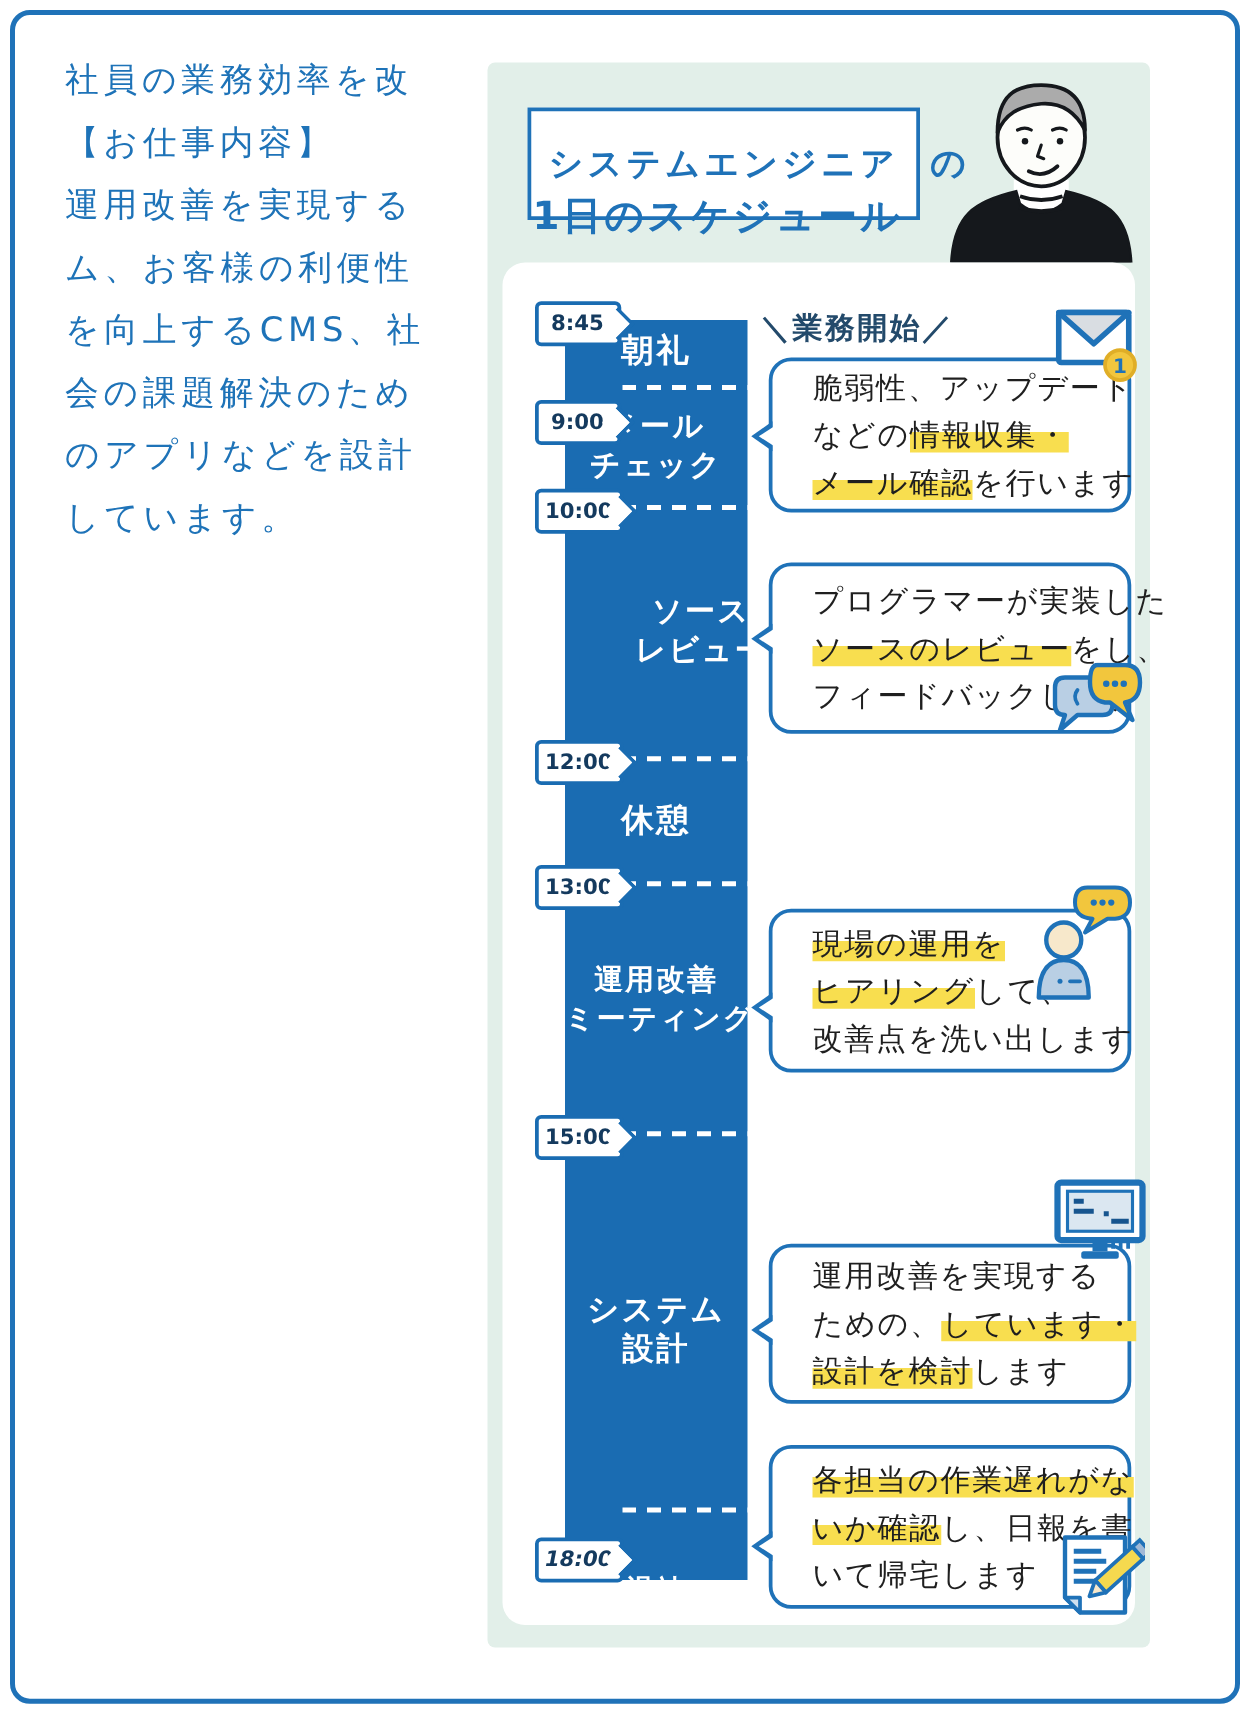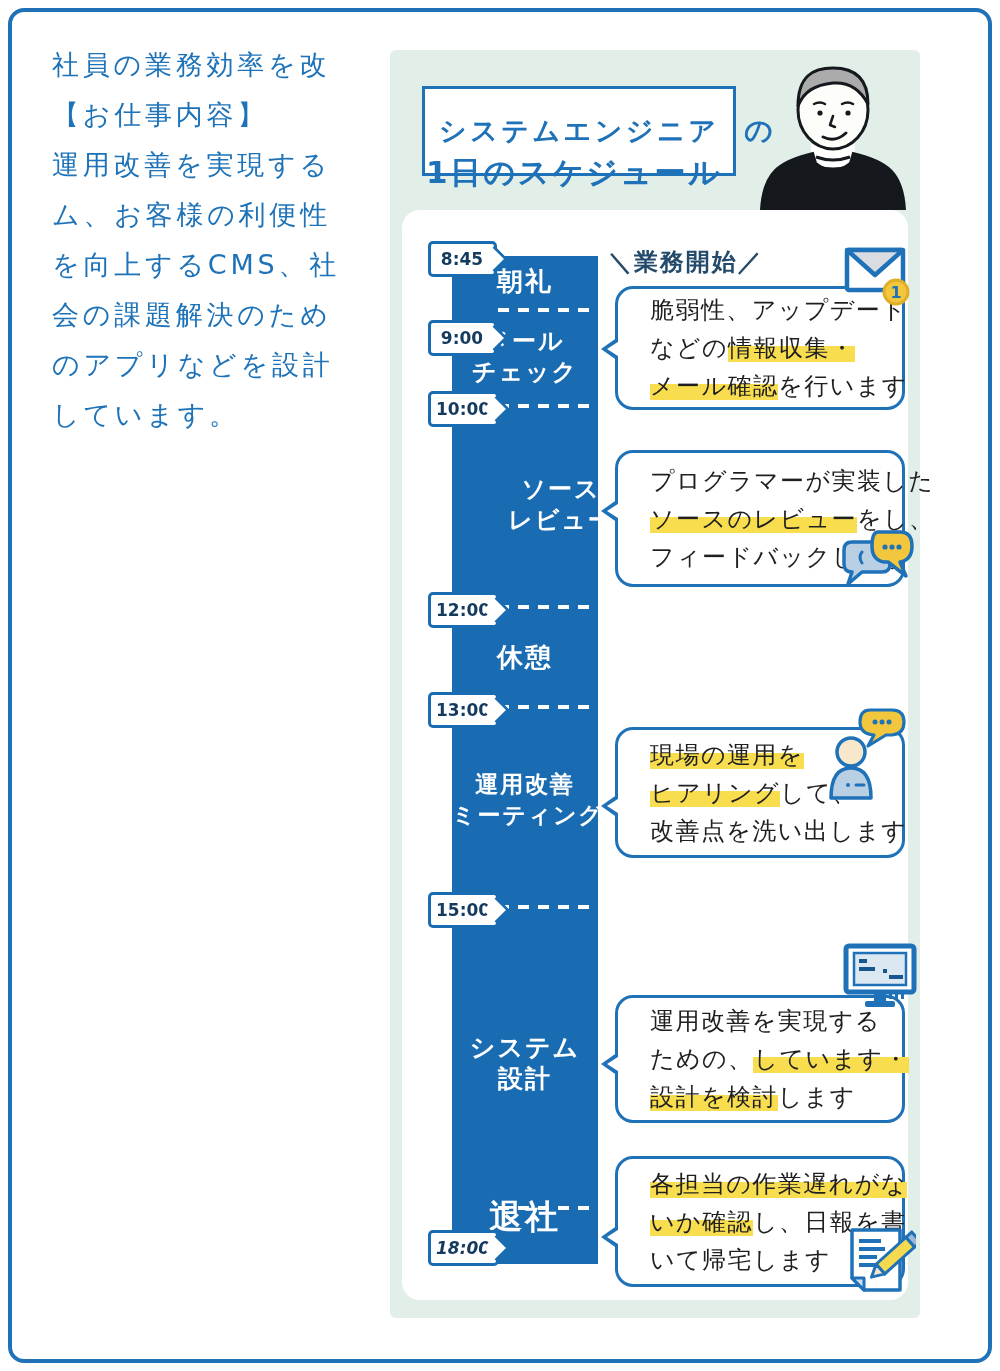--- a/index.html
+++ b/index.html
@@ -155,21 +155,21 @@
           <div>休憩</div>
         </div>
         <div class="activity" style="font-size: 23px; top: 559px;">
           <div>運用改善</div>
           <div>ミーティング</div>
         </div>
         <div class="activity" style="font-size: 25px; top: 822px;">
           <div>システム</div>
           <div>設計</div>
         </div>
-        <div class="activity" style="font-size: 33px; top: 991px;">
+        <div class="activity" style="font-size: 22px; top: 1047px;">
           <div>退社</div>
         </div>
       </div>
     <div class="start-label">＼業務開始／</div>
     <div id="bubbles">
         <div class="bubble" style="top: 76px; height: 124px; --tail: 48px;">
           <div class="bubble-line"><span>脆弱性、アップデート</span></div>
           <div class="bubble-line"><span>などの</span><span class="hl">情報収集・</span></div>
           <div class="bubble-line"><span class="hl">メール確認</span><span>を行います</span></div>
         </div>

